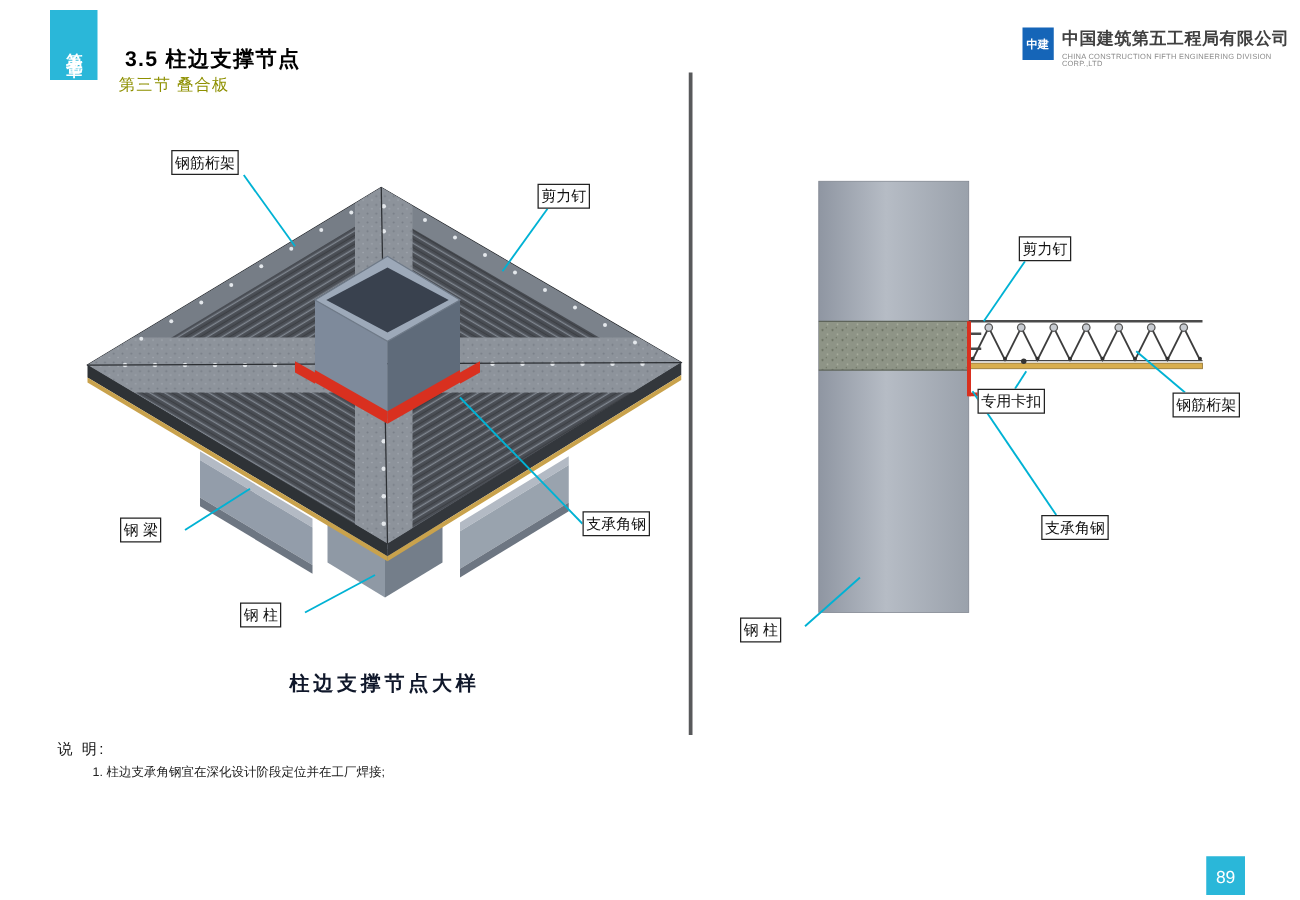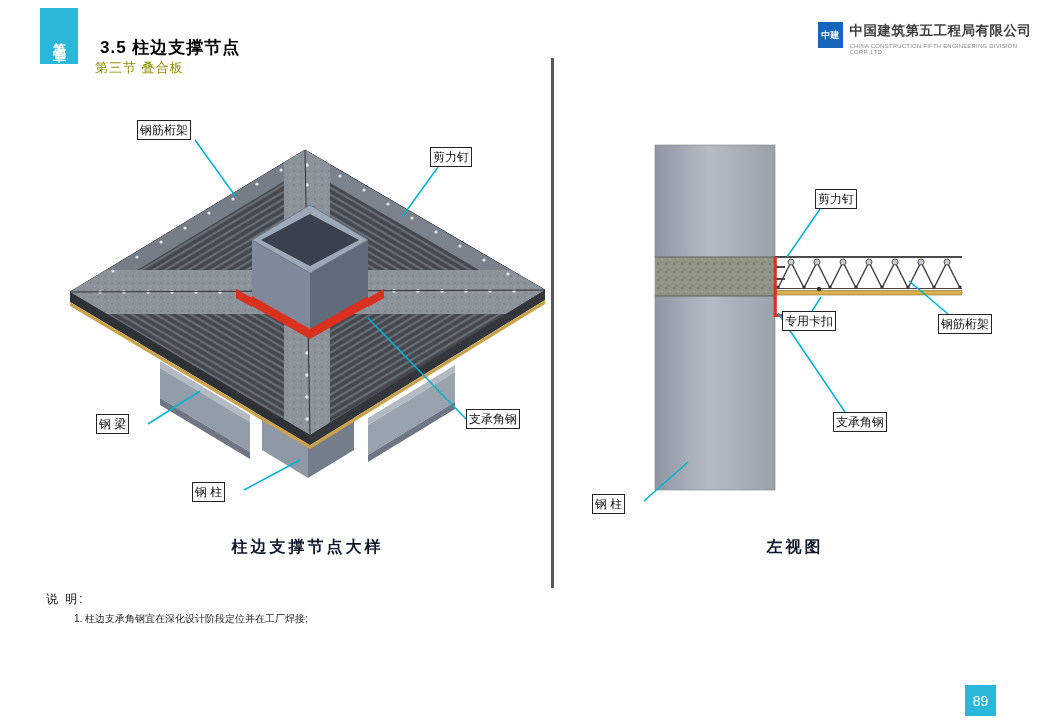--- a/index.html
+++ b/index.html
@@ -286,21 +286,20 @@
         <line x1="84" y1="416" x2="128" y2="377"></line>
       </g>
     </svg>
 
     <div class="callout" style="left:255px;top:104px;">剪力钉</div>
     <div class="callout" style="left:222px;top:226px;">专用卡扣</div>
     <div class="callout" style="left:378px;top:229px;">钢筋桁架</div>
     <div class="callout" style="left:273px;top:327px;">支承角钢</div>
     <div class="callout" style="left:32px;top:409px;">钢 柱</div>
 
-    <div class="fig-caption">左视图</div>
   </div>
 
   <div class="notes">
     <div class="notes-heading">说 明:</div>
     <div class="notes-items">
       <div>1. 柱边支承角钢宜在深化设计阶段定位并在工厂焊接;</div>
     </div>
   </div>
 
   <div class="page-num">89</div>

